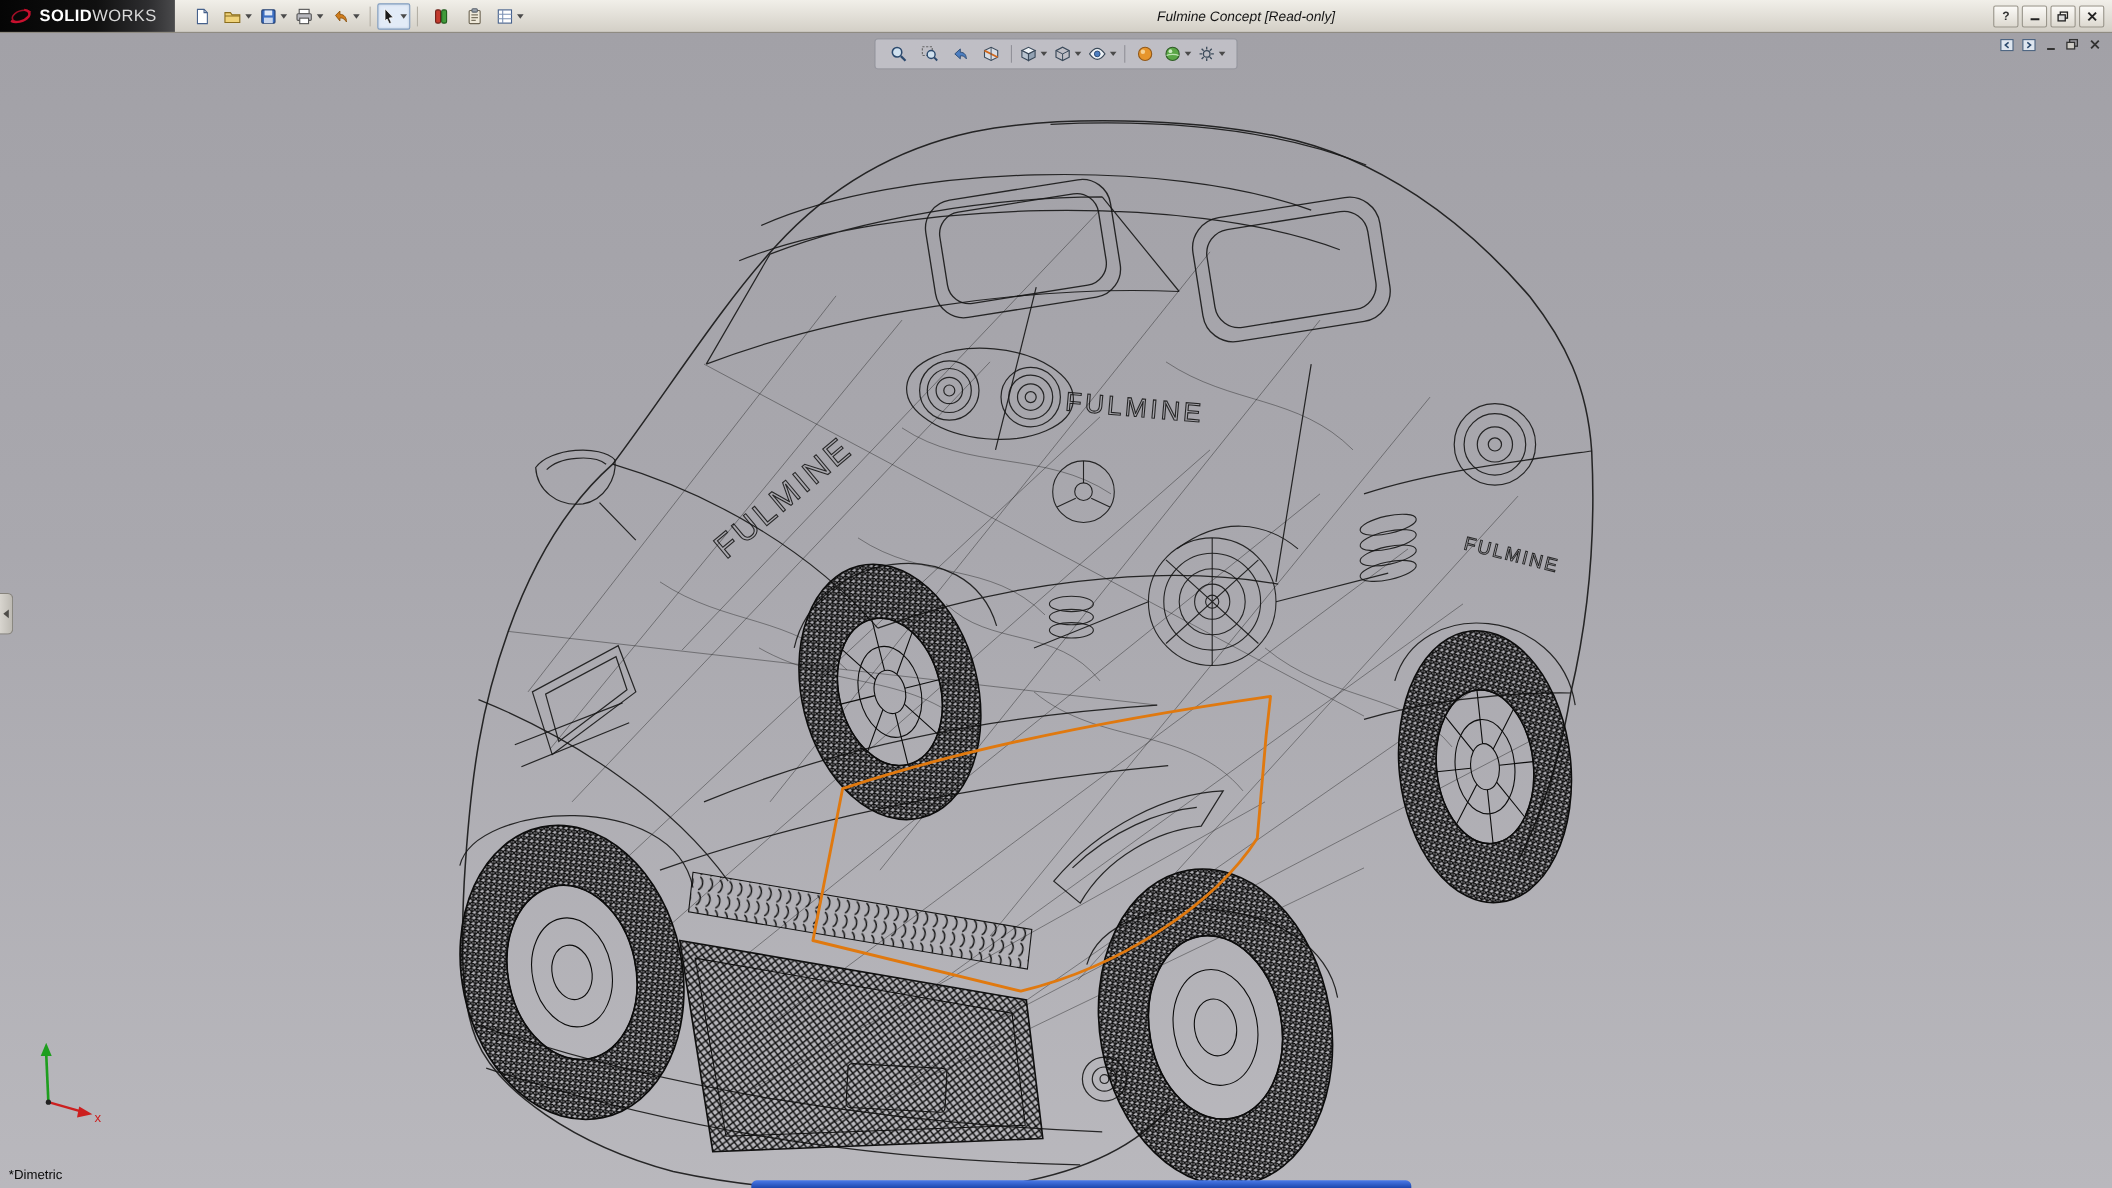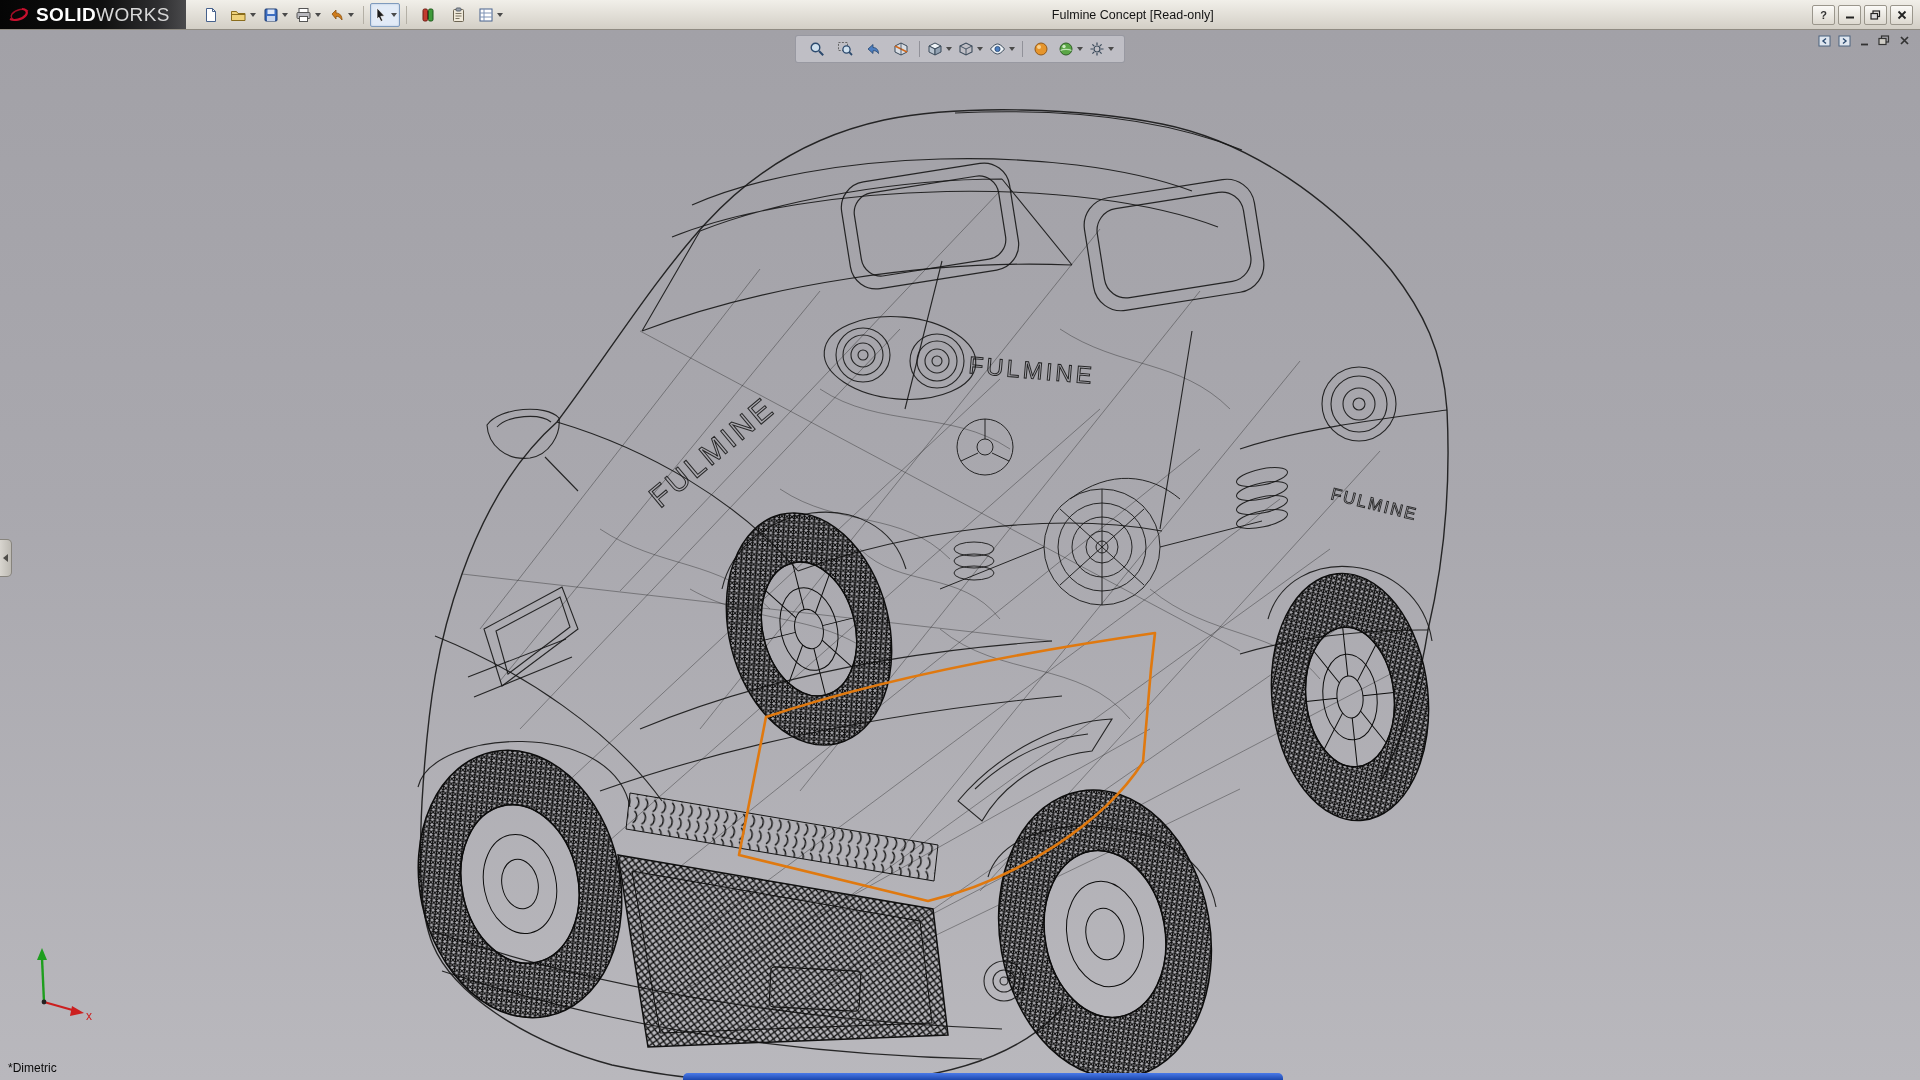--- a/index.html
+++ b/index.html
@@ -5,32 +5,32 @@
   html,body{margin:0;padding:0;width:1920px;height:1080px;overflow:hidden;
     font-family:"Liberation Sans",sans-serif;background:#7b7a80;}
   .window{position:relative;width:1920px;height:1080px;background:#aaa9af;}
 
   
   .titlebar{position:absolute;top:0;left:0;right:0;height:29px;
     background:linear-gradient(#f1efe9,#d3cfc6);border-bottom:1px solid #8f8b82;
     display:flex;align-items:center;z-index:30;}
   .logo{height:29px;display:flex;align-items:center;gap:6px;padding:0 16px 0 8px;
     background:linear-gradient(90deg,#050505 0%,#101010 55%,#2e2e30 85%,#4a4a4c 100%);}
-  .logo-text{font-size:19px;letter-spacing:.4px;color:#fff;white-space:nowrap;}
+  .logo-text{font-size:15px;letter-spacing:.4px;color:#fff;white-space:nowrap;}
   .logo-text .light{font-weight:400;color:#d8d8d8;}
   .logo-text .bold{font-weight:700;}
   .tb-group{display:flex;align-items:center;gap:1px;margin-left:10px;}
   .tb-btn{height:22px;min-width:24px;padding:0 2px;display:flex;align-items:center;
     justify-content:center;border:1px solid transparent;border-radius:2px;gap:1px;}
   .tb-btn.active{background:#e2ebf7;border-color:#7f9bbd;box-shadow:inset 0 0 2px #aebfd6;}
   .caret{width:0;height:0;border-left:3px solid transparent;border-right:3px solid transparent;
     border-top:4px solid #4a4a4a;margin-left:2px;}
   .tb-sep{width:1px;height:18px;background:#b4b0a6;margin:0 5px;}
   .title-text{position:absolute;left:59%;transform:translateX(-50%);font-size:12.5px;
-    color:#141414;white-space:nowrap;}
+    color:#141414;white-space:nowrap;font-style:italic;}
   .win-controls{margin-left:auto;display:flex;align-items:center;gap:3px;padding-right:7px;}
   .win-btn{width:21px;height:18px;display:flex;align-items:center;justify-content:center;
     border:1px solid #9a968c;border-radius:2px;background:linear-gradient(#fbfaf7,#ddd9d0);
     font-size:11px;font-weight:700;color:#333;}
 
   
   .viewport{position:absolute;top:29px;left:0;right:0;bottom:0;
     background:linear-gradient(180deg,#a2a1a7 0%,#a9a8ae 45%,#b9b8bd 100%);overflow:hidden;}
   .car-svg{position:absolute;top:0;left:0;width:1920px;height:1051px;}
 

